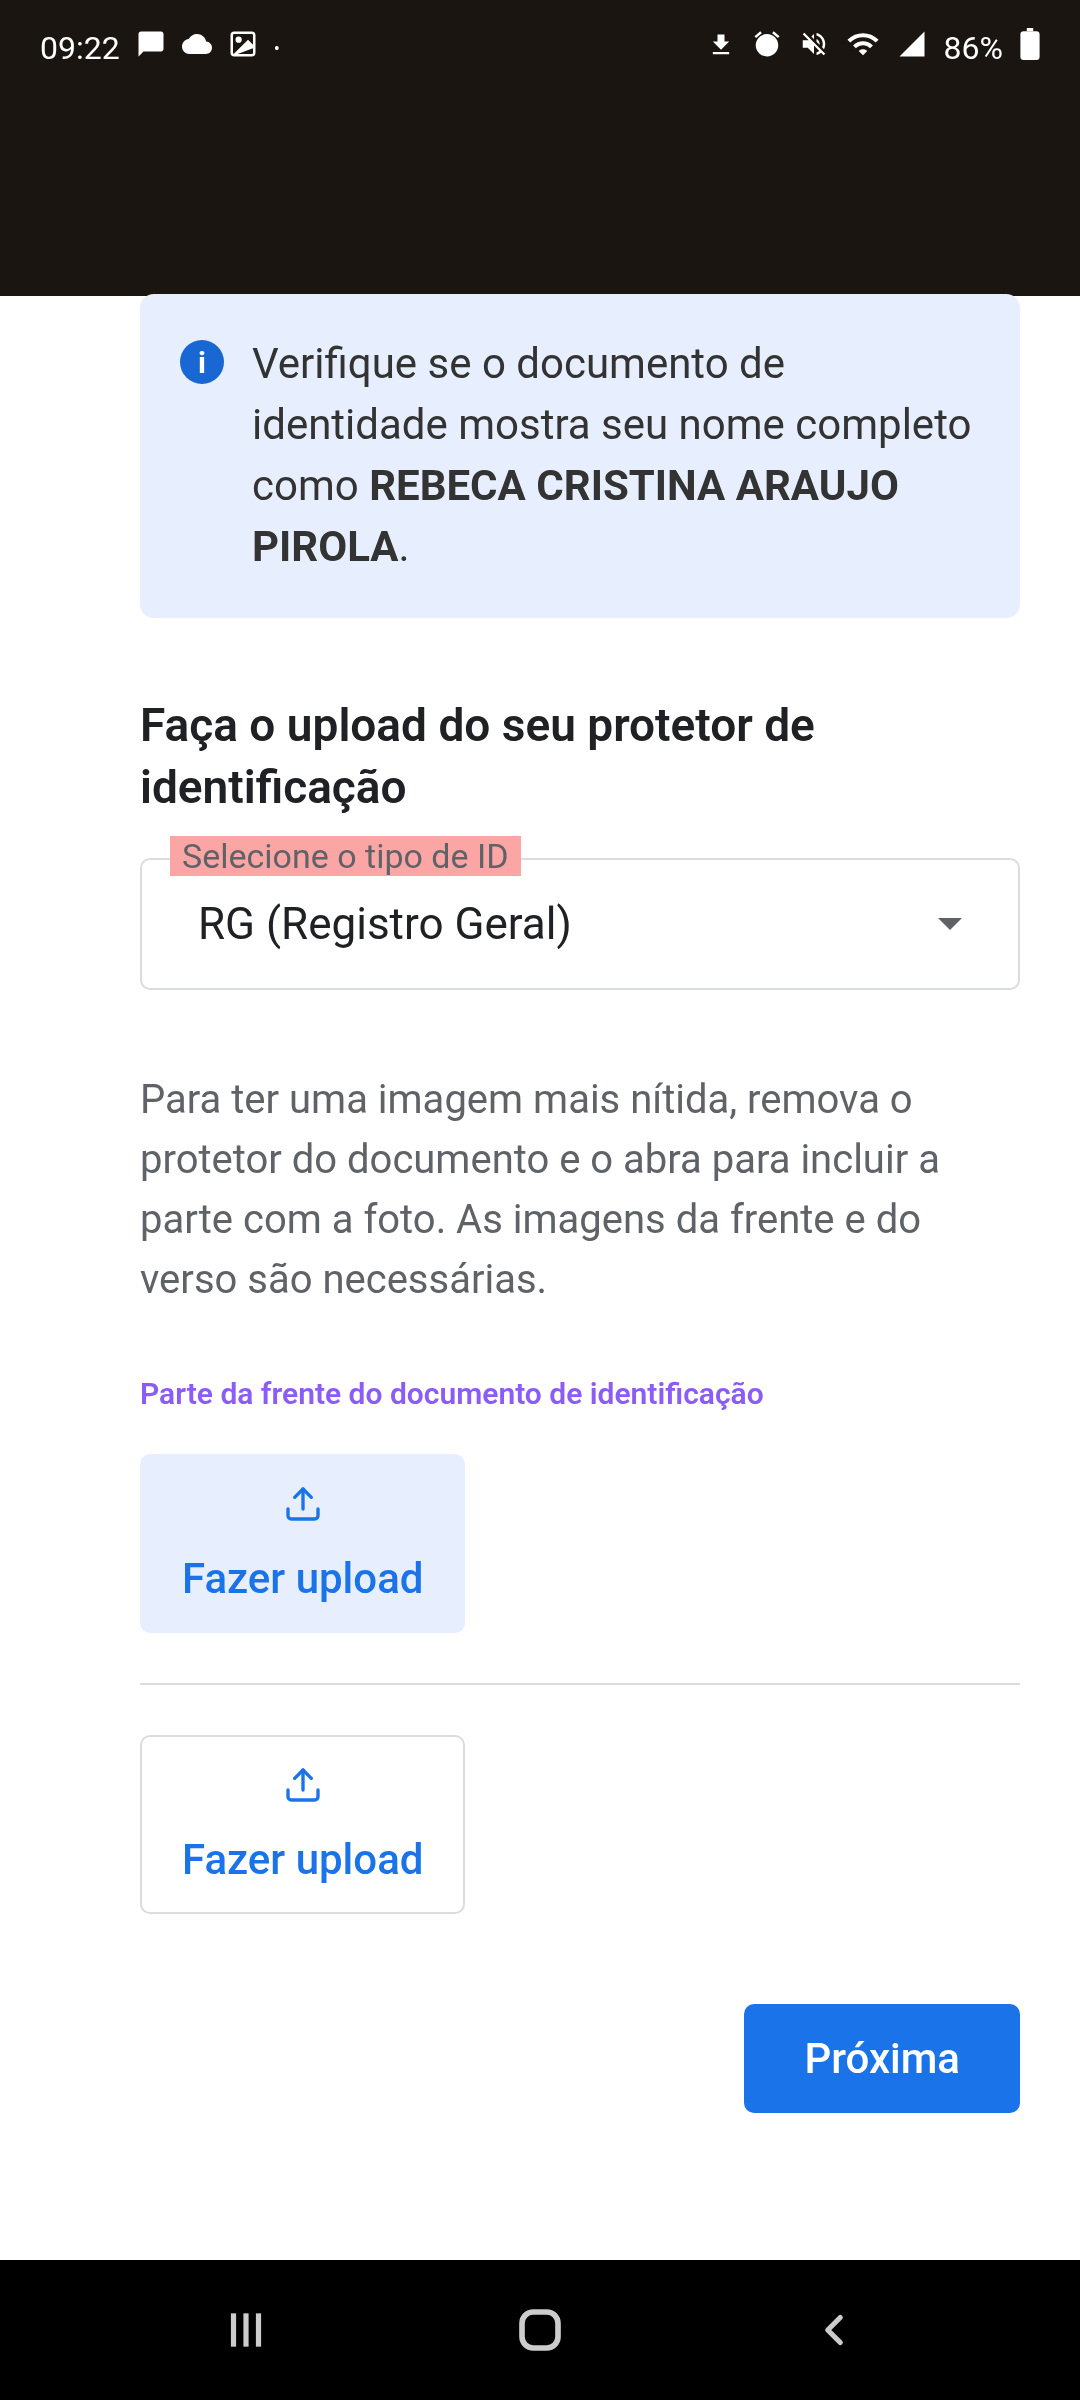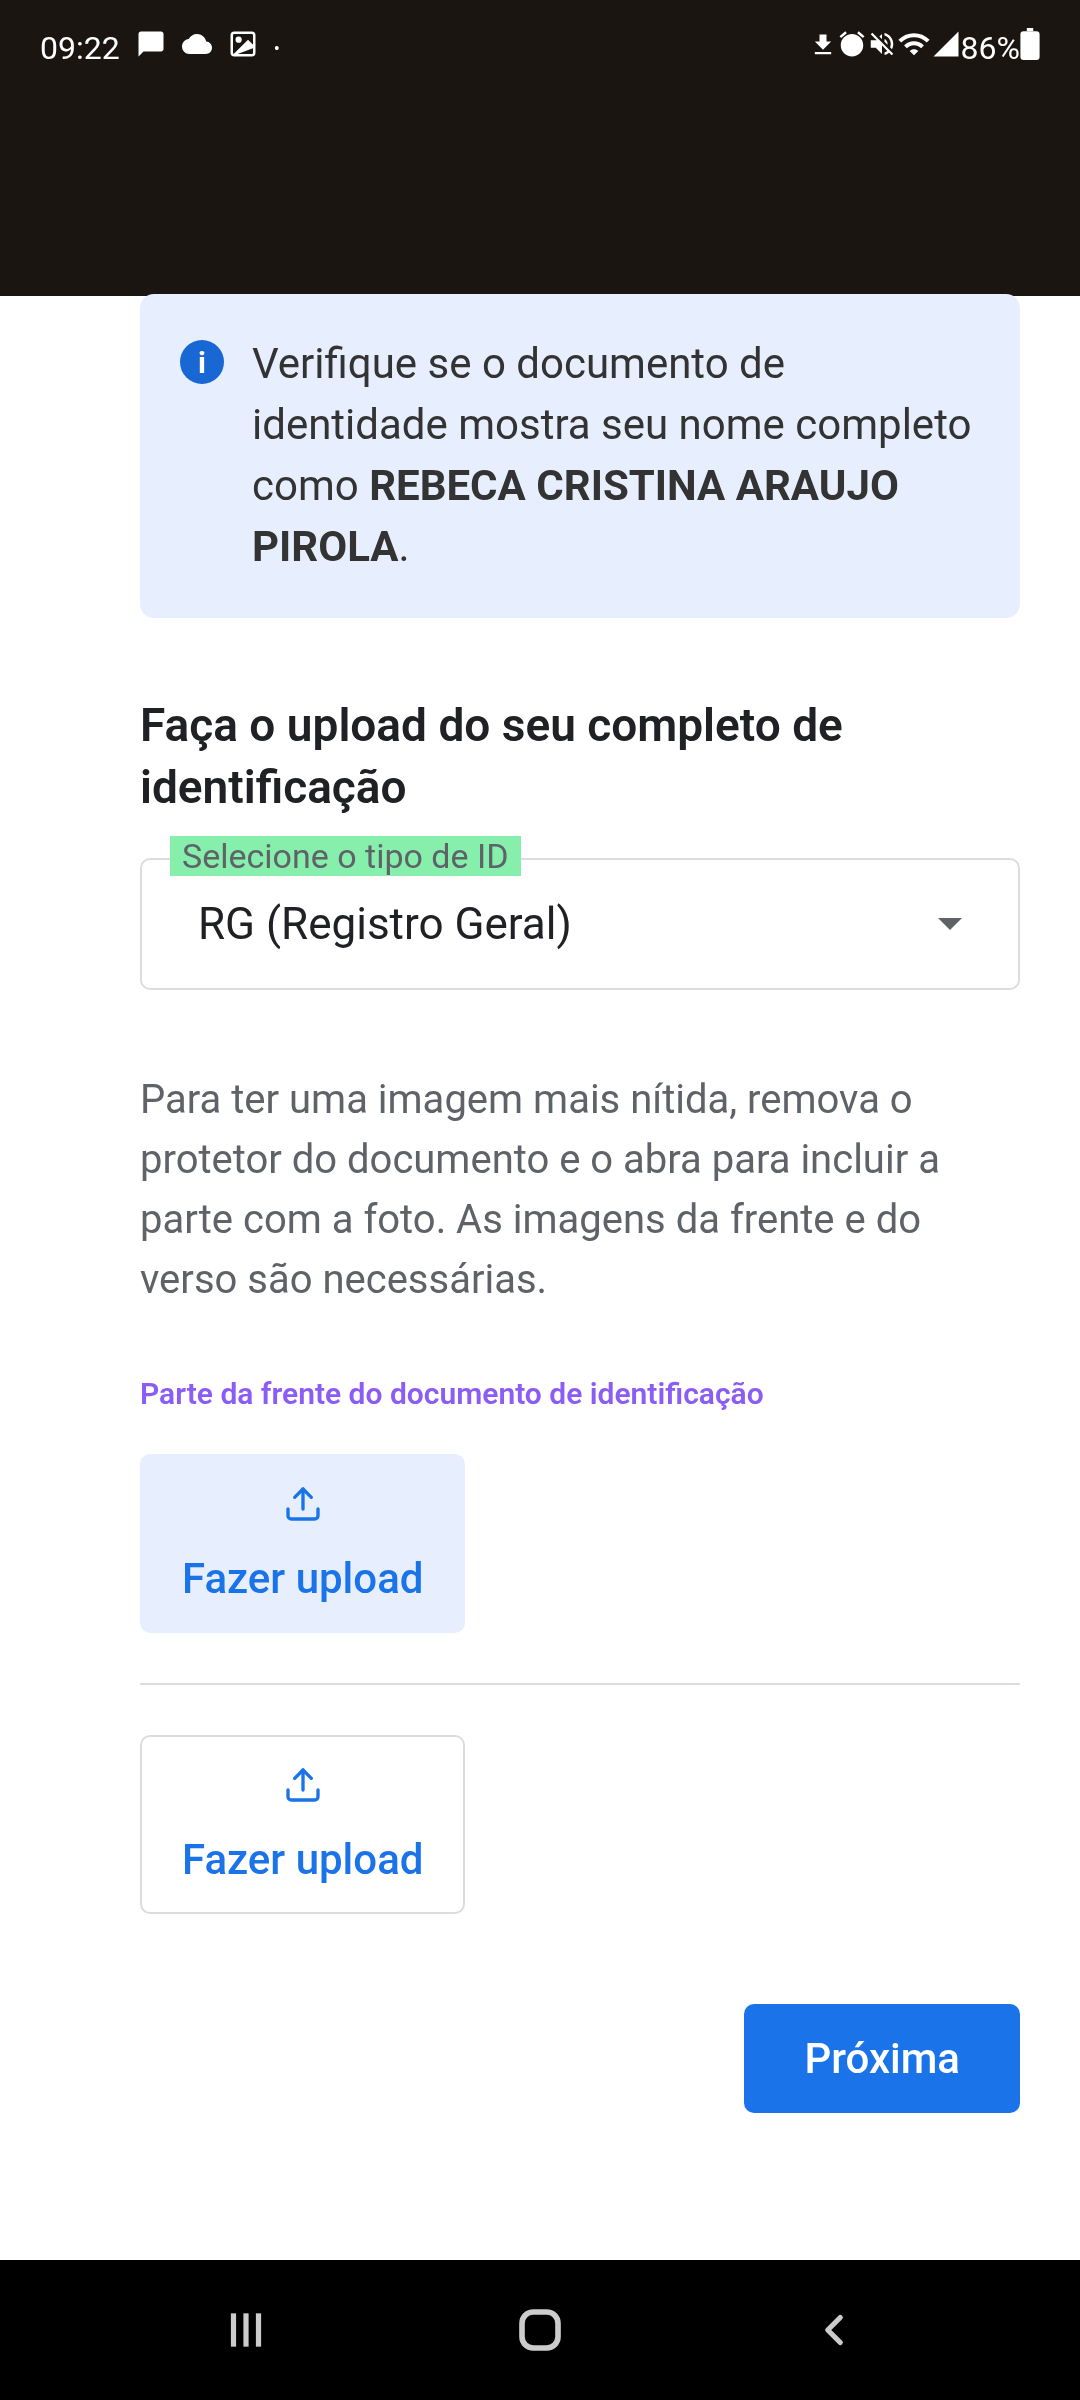--- a/index.html
+++ b/index.html
@@ -25,21 +25,21 @@
       font-size: 32px;
     }
     .status-left {
       display: flex;
       align-items: center;
       gap: 16px;
     }
     .status-right {
       display: flex;
       align-items: center;
-      gap: 0;
+      gap: 17px;
     }
     .header-dark {
       height: 200px;
       background: #1a1511;
     }
     .content {
       padding: 0 40px;
       padding-left: 140px;
       padding-right: 60px;
     }
@@ -91,21 +91,21 @@
       color: #1a73e8;
     }
     .select-container {
       position: relative;
       margin-bottom: 80px;
     }
     .select-label {
       position: absolute;
       top: -22px;
       left: 30px;
-      background: #86efac;
+      background: #fca5a5;
       padding: 0 12px;
       font-size: 34px;
       color: #5f6368;
     }
     .select-box {
       border: 2px solid #dadce0;
       border-radius: 10px;
       padding: 38px 56px;
       display: flex;
       align-items: center;
@@ -255,21 +255,21 @@
 
 <div class="content">
 
   <div class="info-box">
     <div class="info-icon-circle">i</div>
     <div class="info-text">
       <span>Verifique se o documento de identidade mostra seu nome completo como </span><span class="bold">REBECA CRISTINA ARAUJO PIROLA</span><span>.</span>
     </div>
   </div>
 
-  <div class="section-title">Faça o upload do seu completo de identificação</div>
+  <div class="section-title">Faça o upload do seu protetor de identificação</div>
 
 
   <div class="select-container">
     <div class="select-label">Selecione o tipo de ID</div>
     <div class="select-box">
       <span>RG (Registro Geral)</span>
       <span class="dropdown-arrow"></span>
     </div>
   </div>
 

